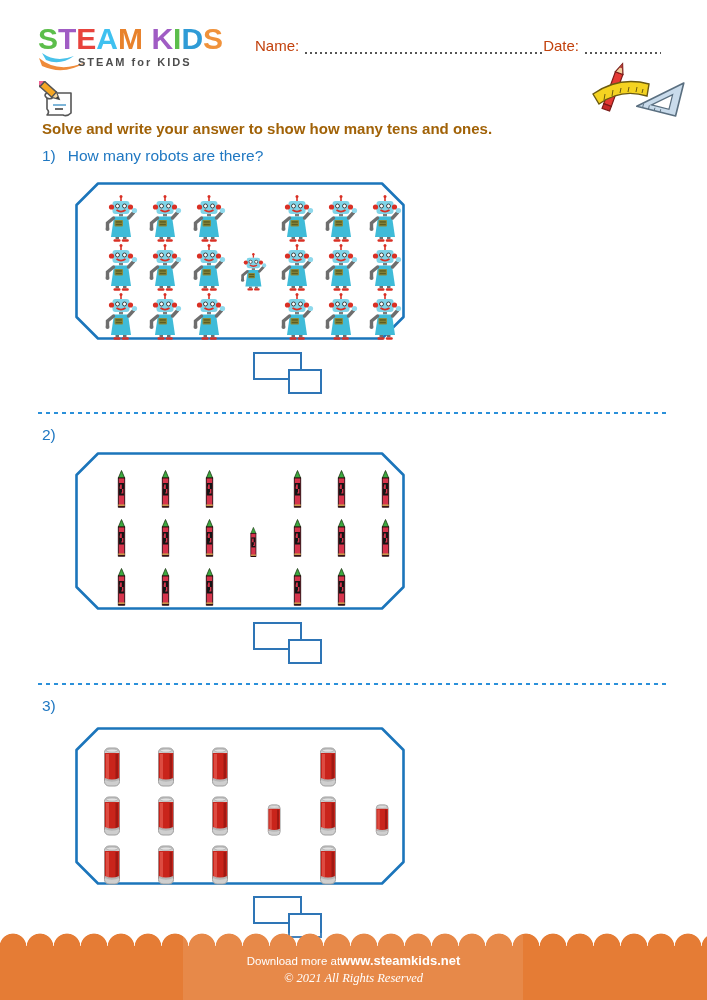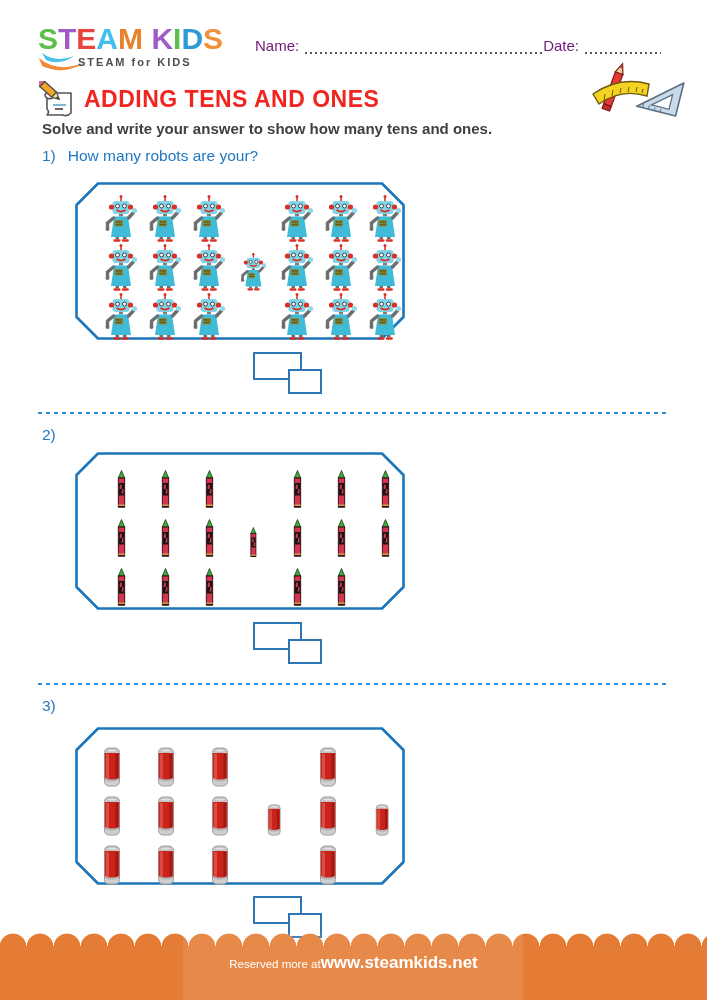--- a/index.html
+++ b/index.html
@@ -7,31 +7,31 @@
   body { font-family:"Liberation Sans", sans-serif; }
   .page { position:relative; width:707px; height:1000px; background:#fff; overflow:hidden; margin:0 auto; }
 
   
   .logo { position:absolute; left:38px; top:24px; width:210px; height:58px; }
   .logo-word { font-weight:800; font-size:30px; letter-spacing:0px; line-height:1; white-space:pre; }
   .logo-letter { display:inline-block; }
   .logo-swoosh { position:absolute; left:0px; top:26px; }
   .logo-tagline { position:absolute; left:40px; top:32px; font-size:11px; font-weight:700; color:#4d4d4d; letter-spacing:2px; }
 
-  .name-row { position:absolute; left:255px; top:37px; font-size:15px; color:#701a75; display:flex; align-items:flex-end; }
+  .name-row { position:absolute; left:255px; top:37px; font-size:15px; color:#c2410c; display:flex; align-items:flex-end; }
   .write-line { display:inline-block; height:16px; background-image:repeating-linear-gradient(90deg,#555 0 2px,transparent 2px 5px); background-repeat:repeat-x; background-position:0 bottom; background-size:5px 2px; margin-left:6px; }
   .name-line { width:238px; }
   .date-label { }
   .date-line { width:76px; }
 
   
   .title-icon { position:absolute; left:39px; top:81px; }
   .page-title { position:absolute; left:84px; top:86px; font-size:23px; font-weight:800; color:#f1241f; letter-spacing:0.5px; }
   .geometry-icons { position:absolute; left:591px; top:60px; }
-  .subtitle { position:absolute; left:42px; top:120px; font-size:15px; font-weight:700; color:#404040; }
+  .subtitle { position:absolute; left:42px; top:120px; font-size:15px; font-weight:700; color:#a16207; }
 
   
   .q-label { position:absolute; left:42px; display:flex; gap:12px; font-size:15.5px; color:#2078c2; }
   .label-q1 { top:147px; } .label-q2 { top:426px; } .label-q3 { top:697px; }
 
   .item-box { position:absolute; left:75px; width:330px; height:158px; }
   .box-q1 { top:182px; } .box-q2 { top:452px; } .box-q3 { top:727px; }
   .box-border { position:absolute; left:0; top:0; }
   .items-grid { position:absolute; left:0; top:0; width:100%; height:100%; display:grid; padding-top:11px; padding-left:24px; grid-auto-rows:49px; }
   .cell { display:flex; align-items:flex-end; justify-content:center; }
@@ -45,21 +45,21 @@
   .dashed-sep { position:absolute; left:38px; width:632px; height:2px; background-image:repeating-linear-gradient(90deg,#2b90d9 0 4px,transparent 4px 8px); }
   .sep-1 { top:412px; } .sep-2 { top:683px; }
 
   
   .footer { position:absolute; left:0; bottom:0; width:707px; height:54px; background:#e57c35; color:#fff; text-align:center; }
   .footer::before { content:""; position:absolute; left:0; top:-13px; width:100%; height:14px;
     background-image:radial-gradient(circle at 13px 14px, #e57c35 13px, transparent 13.8px);
     background-size:27px 27px; background-repeat:repeat-x; background-position:0 0; }
   .footer-center-band { position:absolute; left:183px; top:-13px; width:340px; height:67px; background:rgba(255,255,255,0.10); }
   .footer-line1 { position:relative; padding-top:7px; font-size:11.5px; }
-  .footer-url { font-size:17px; font-weight:700; margin-left:0; }
+  .footer-url { font-size:13px; font-weight:700; margin-left:0; }
   .footer-line2 { position:relative; margin-top:3px; font-size:12.5px; font-style:italic; font-family:"Liberation Serif", serif; }
 </style>
 </head>
 <body>
 
 <div class="page">
 
   <div class="logo">
     <div class="logo-word"><span class="logo-letter" style="color: rgb(92, 190, 75);">S</span><span class="logo-letter" style="color: rgb(160, 92, 196);">T</span><span class="logo-letter" style="color: rgb(232, 67, 60);">E</span><span class="logo-letter" style="color: rgb(63, 193, 240);">A</span><span class="logo-letter" style="color: rgb(232, 130, 44);">M</span><span class="logo-letter" style="color: rgb(0, 0, 0);"> </span><span class="logo-letter" style="color: rgb(160, 92, 196);">K</span><span class="logo-letter" style="color: rgb(92, 190, 75);">I</span><span class="logo-letter" style="color: rgb(47, 155, 214);">D</span><span class="logo-letter" style="color: rgb(240, 146, 59);">S</span></div>
     <svg class="logo-swoosh" width="70" height="22" viewBox="0 0 70 22">
@@ -81,21 +81,20 @@
     <path d="M8,12 q-4,2 0,5 q4,2 6,-1" fill="#fff" stroke="#555" stroke-width="1.6"></path>
     <line x1="14" y1="24" x2="27" y2="24" stroke="#7eb6d9" stroke-width="2"></line>
     <line x1="16" y1="28" x2="24" y2="28" stroke="#444" stroke-width="1.6"></line>
     <g transform="rotate(-48 14 12)">
       <rect x="10" y="-2" width="7" height="16" fill="#f5a623" stroke="#555" stroke-width="1.4"></rect>
       <rect x="10" y="-7" width="7" height="5" fill="#f06292" stroke="#555" stroke-width="1.4"></rect>
       <path d="M10,14 L13.5,21 L17,14 Z" fill="#f8d9a0" stroke="#555" stroke-width="1.2"></path>
       <path d="M12.3,17.5 L13.5,21 L14.7,17.5 Z" fill="#333"></path>
     </g>
   </svg>
-  <div class="page-title">ADDING TENS AND ONES</div>
 
   <svg class="geometry-icons" width="96" height="66" viewBox="0 0 96 66">
 
     <g transform="rotate(20 22 30)">
       <rect x="18" y="12" width="8" height="34" fill="#e53935" stroke="#7a1b18" stroke-width="1.2"></rect>
       <path d="M18,12 L22,2 L26,12 Z" fill="#f3cf9e" stroke="#7a1b18" stroke-width="1.2"></path>
       <path d="M20.6,6.5 L22,2 L23.4,6.5 Z" fill="#b23c36"></path>
       <rect x="18" y="46" width="8" height="5" fill="#c62828" stroke="#7a1b18" stroke-width="1.2"></rect>
     </g>
 
@@ -118,21 +117,21 @@
         <line x1="66" y1="52" x2="66" y2="49"></line>
           <line x1="72" y1="52" x2="72" y2="49"></line>
       </g>
     </g>
   </svg>
 
   <div class="subtitle">Solve and write your answer to show how many tens and ones.</div>
 
   <div class="q-label label-q1">
     <span>1)</span>
-    <span>How many robots are your?</span>
+    <span>How many robots are there?</span>
   </div>
   <div class="item-box box-q1">
     <svg class="box-border" width="330" height="158" viewBox="0 0 330 158">
       <path d="M23,1.5 L307,1.5 L328.5,23 L328.5,135 L307,156.5 L23,156.5 L1.5,135 L1.5,23 Z" fill="none" stroke="#1b75bb" stroke-width="2.6" stroke-linejoin="round"></path>
     </svg>
     <div class="items-grid" style="grid-template-columns: repeat(7, 44px);">
         <div class="cell">
           <svg width="36" height="47" viewBox="0 0 36 47">
     <line x1="18" y1="1" x2="18" y2="6" stroke="#d93025" stroke-width="1.6"></line>
     <circle cx="18" cy="1.6" r="1.5" fill="#d93025"></circle>
@@ -1005,17 +1004,18 @@
       </div>
   </div>
   <div class="answer-pair ans-q3">
     <div class="answer-box-large"></div>
     <div class="answer-box-small"></div>
   </div>
 
   <div class="footer">
     <div class="footer-center-band"></div>
     <div class="footer-line1">
-      <span>Reserved more at</span><span class="footer-url">www.steamkids.net</span>
+      <span>Download more at</span><span class="footer-url">www.steamkids.net</span>
     </div>
+    <div class="footer-line2">© 2021 All Rights Reserved</div>
   </div>
 
 </div>
 
 </body></html>

